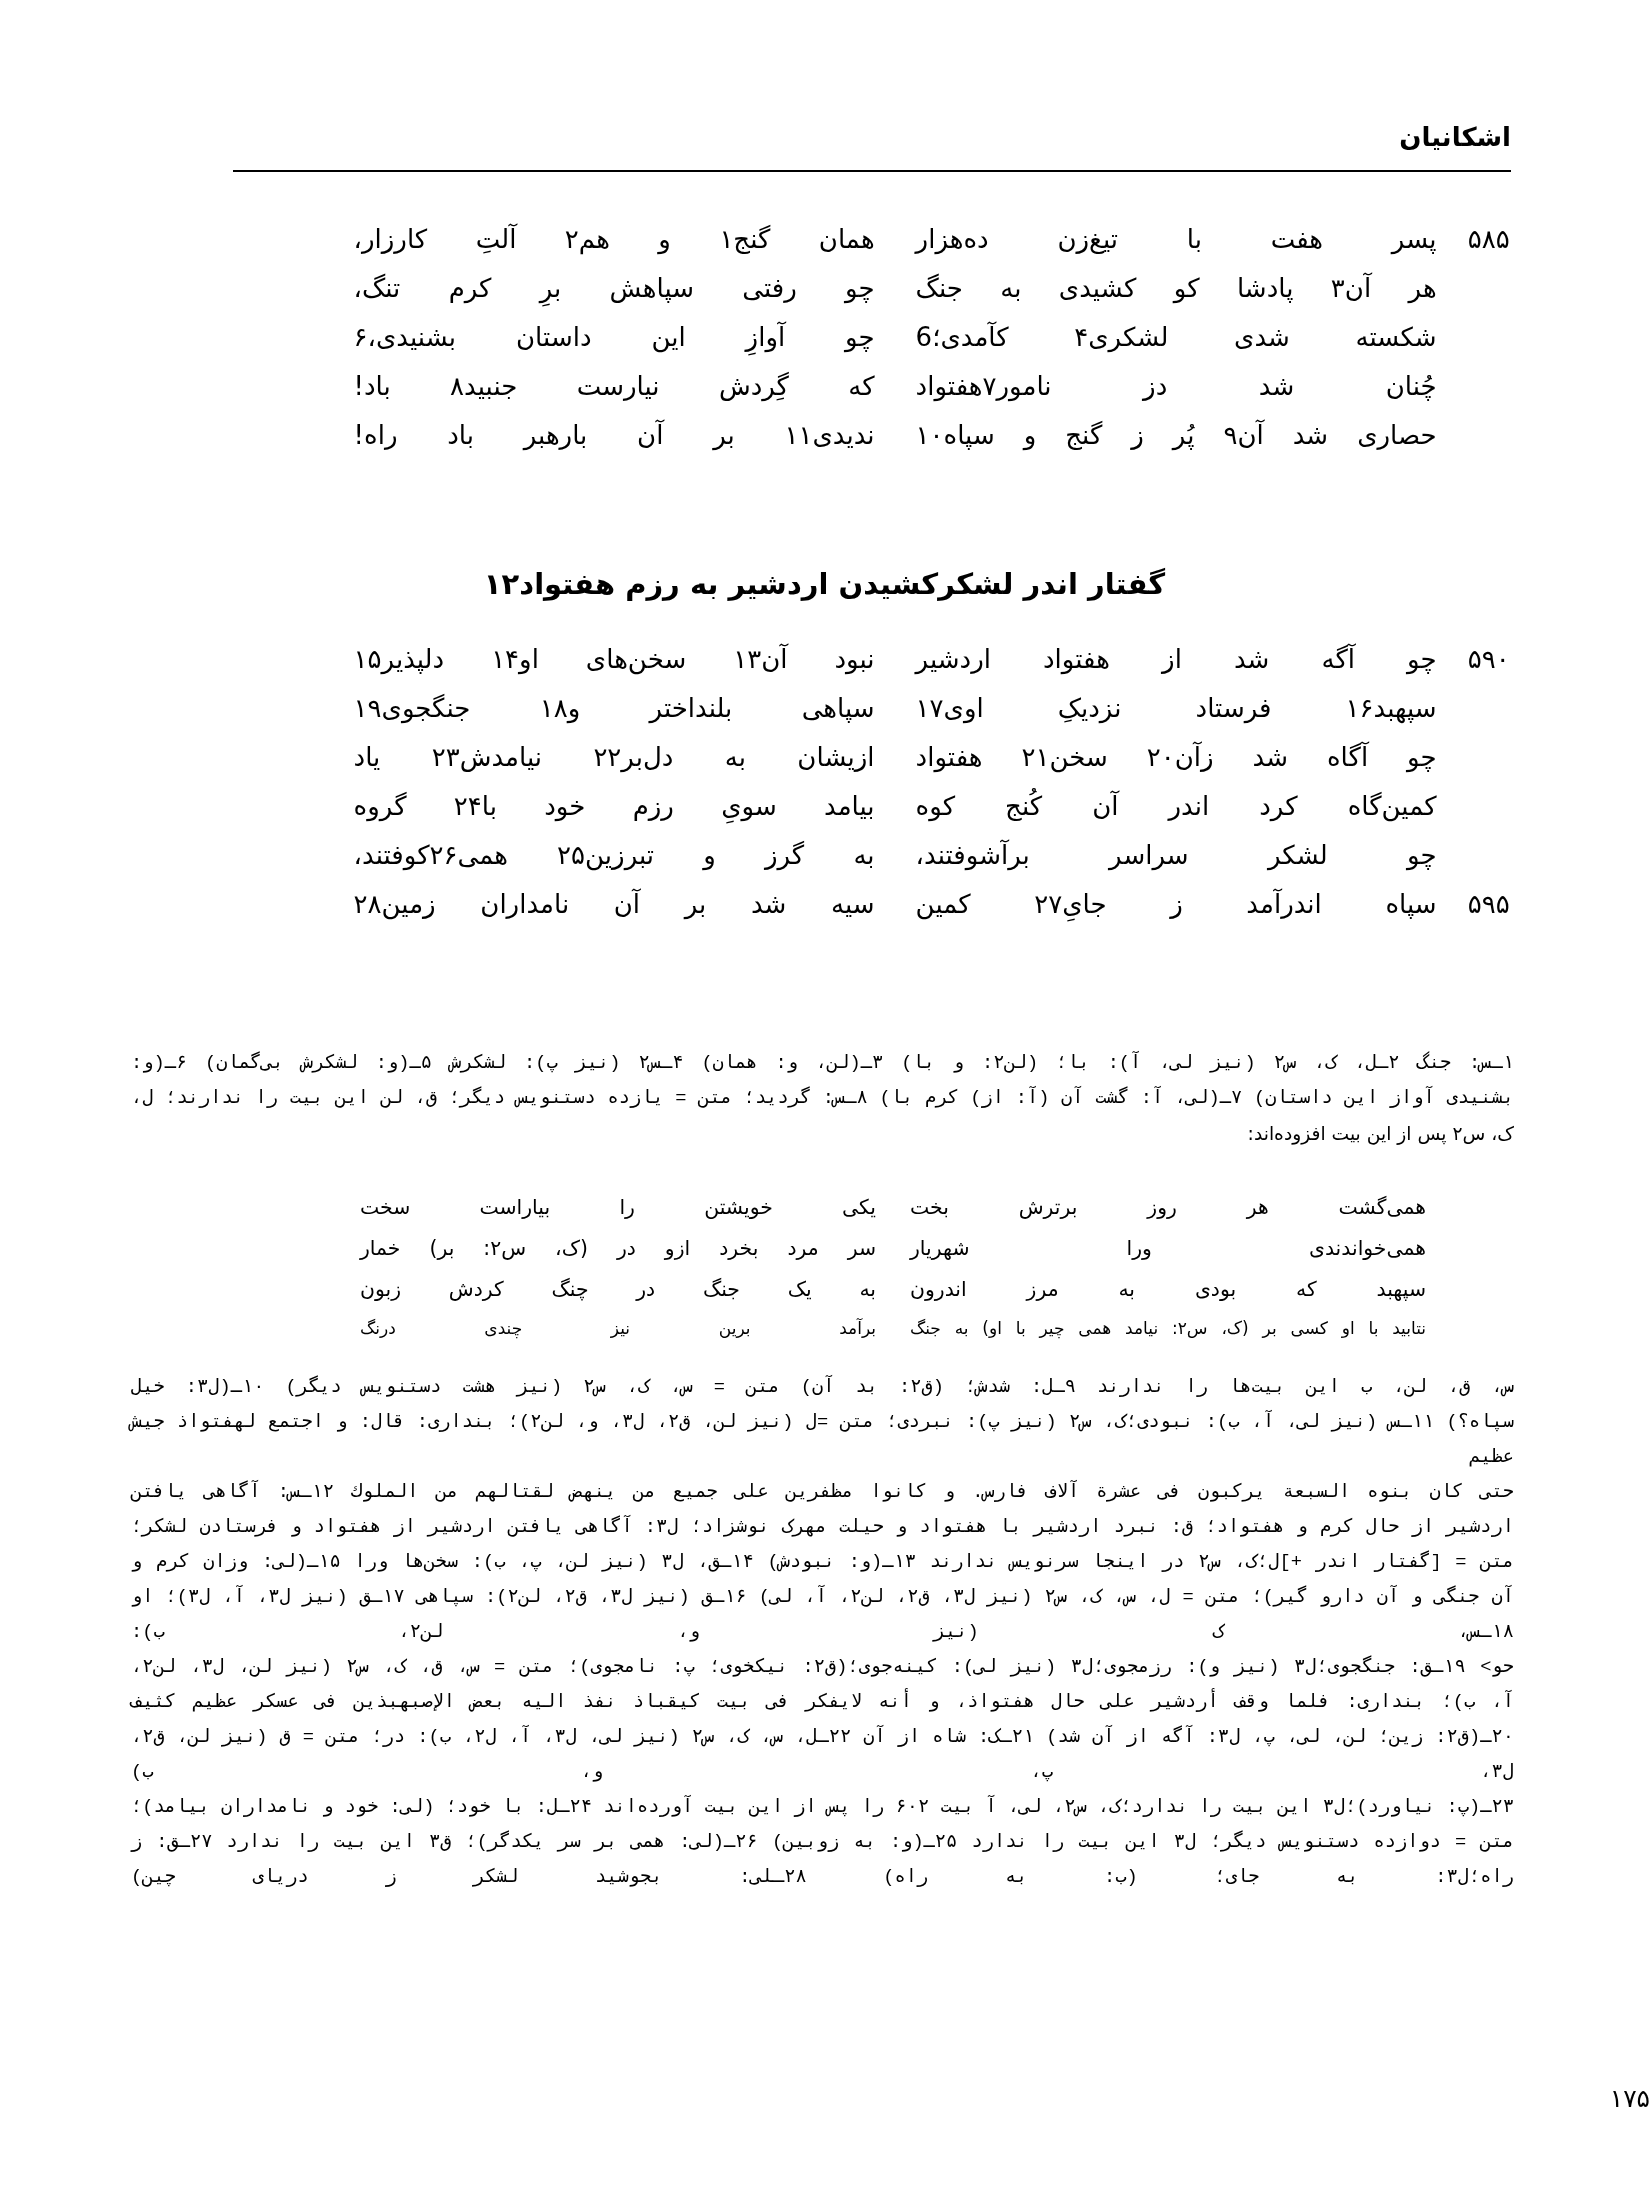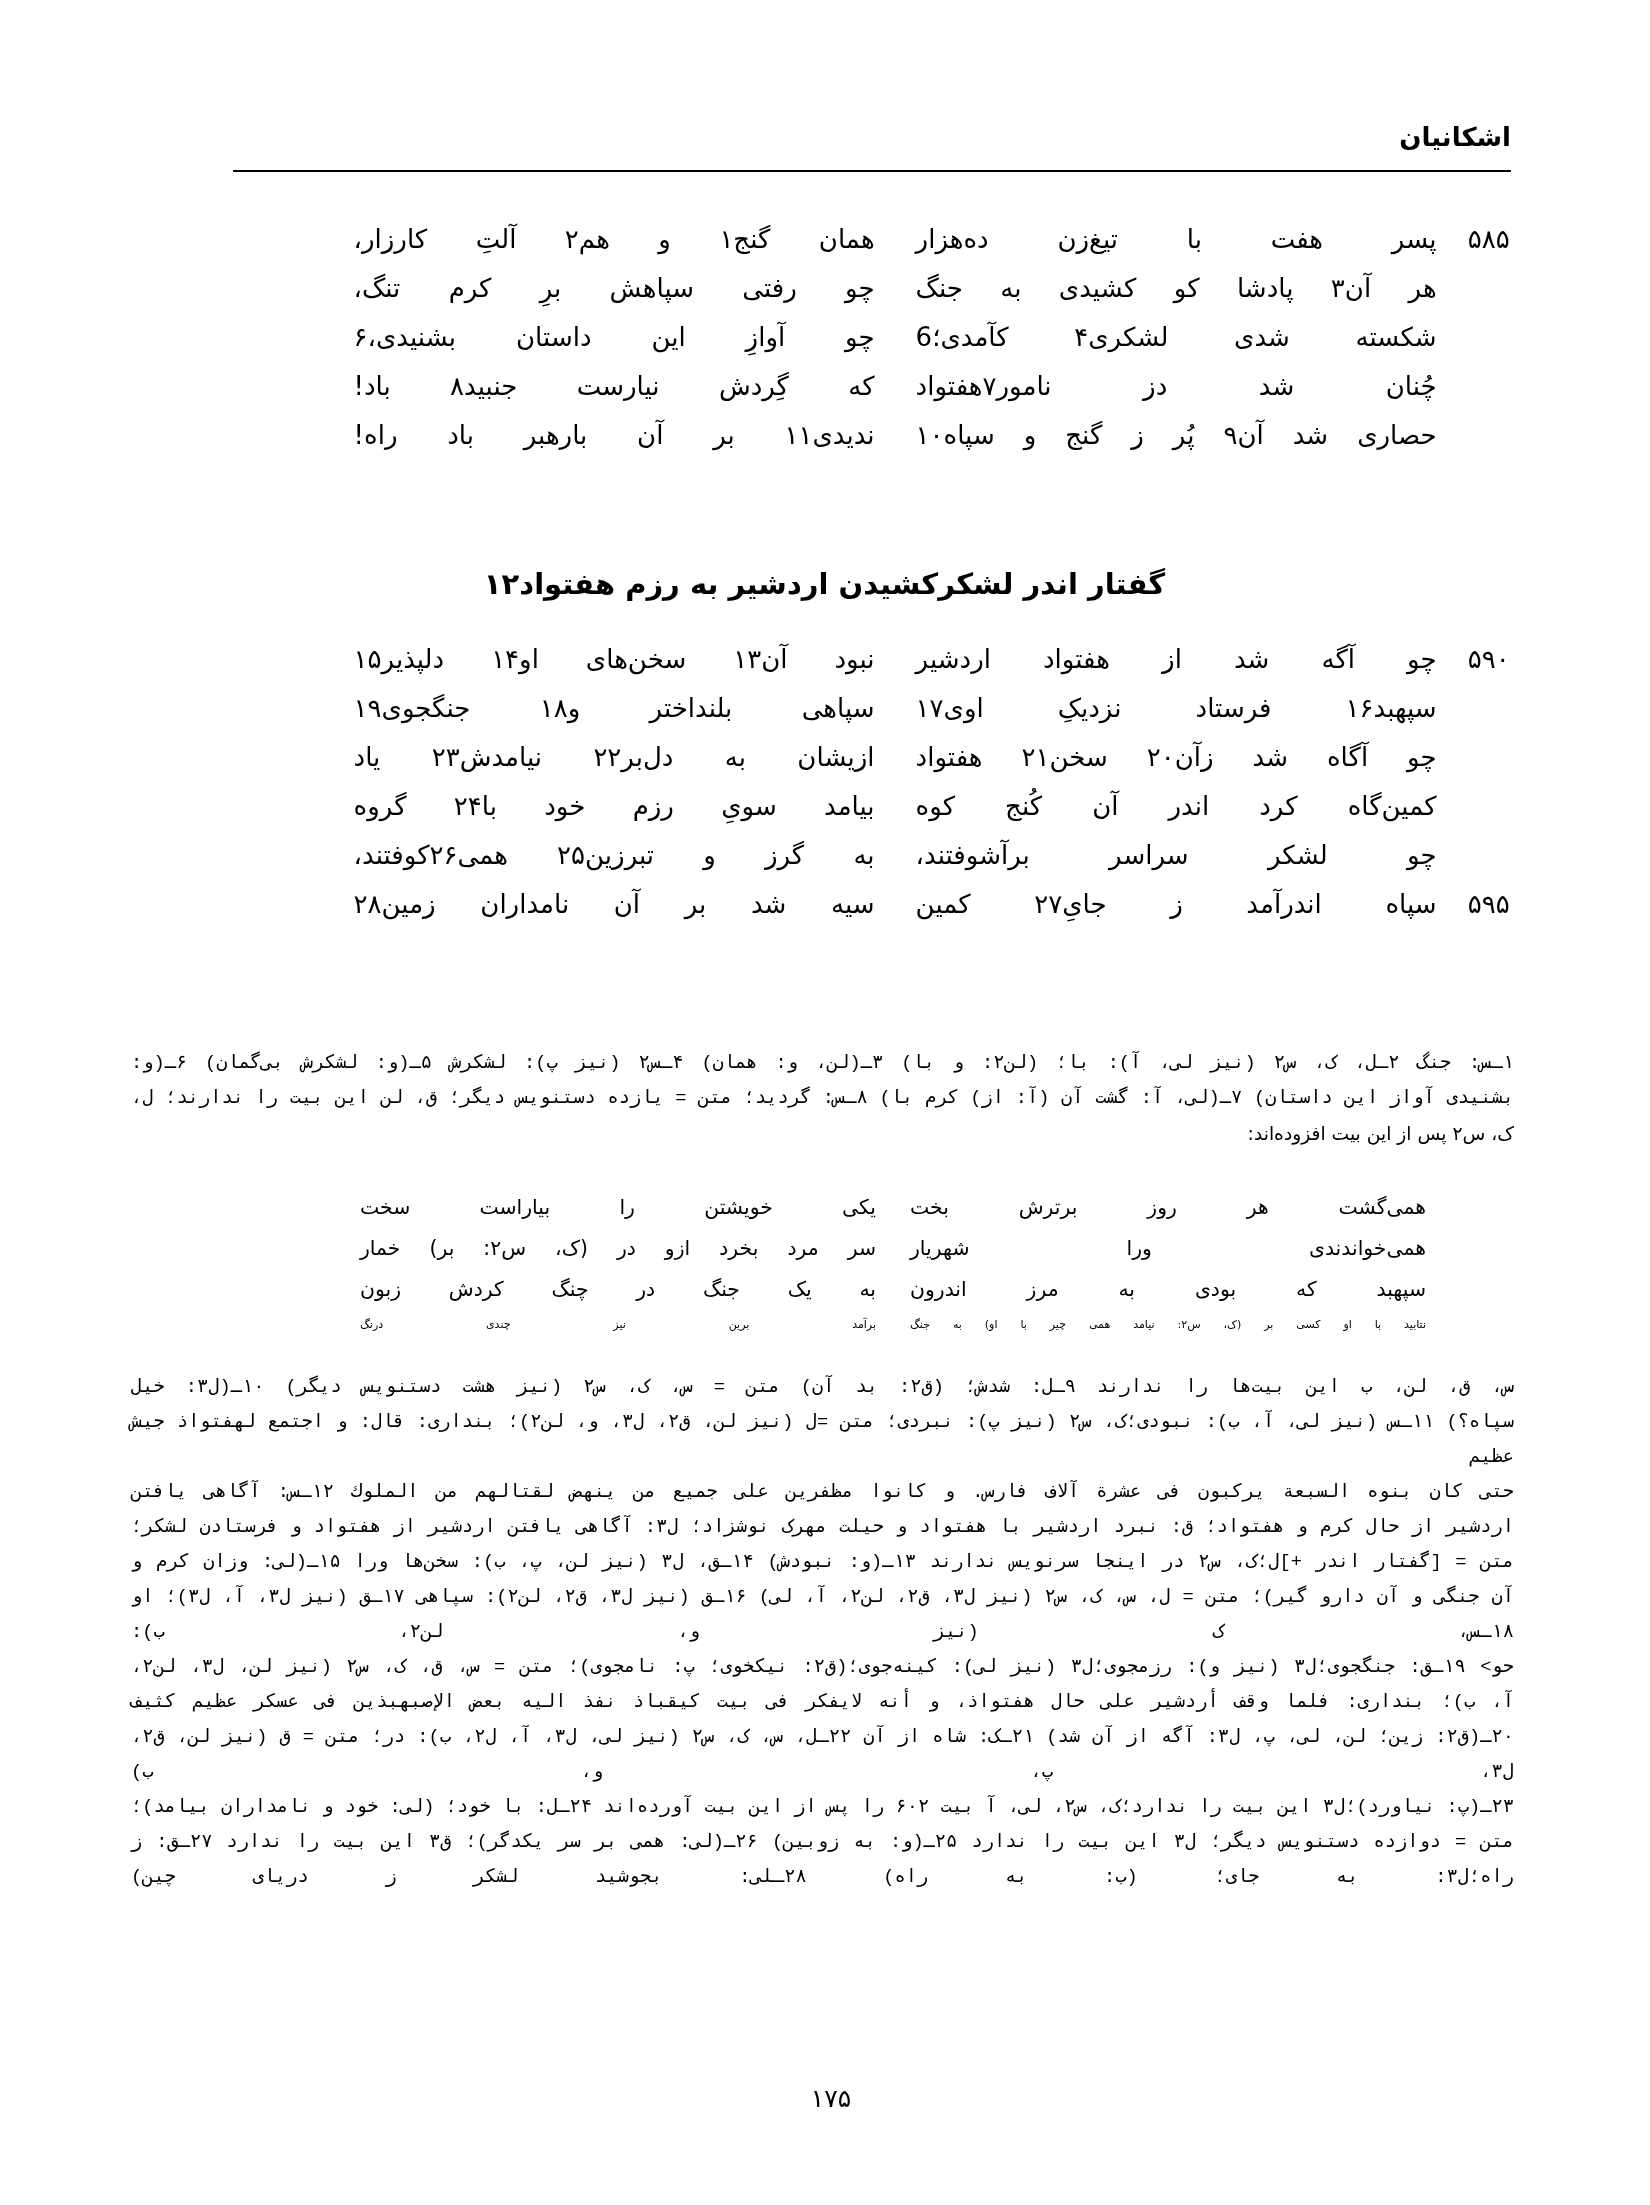--- a/index.html
+++ b/index.html
@@ -134,29 +134,28 @@
     text-align: justify;
     text-align-last: justify;
   }
   .q-hemi.l {
     flex: 0 0 516px;
     width: 516px;
     text-align: justify;
     text-align-last: justify;
     margin-right: 34px;
   }
-  .q-bayt.small .q-hemi { font-size: 11px; }
+  .q-bayt.small .q-hemi { font-size: 17px; }
 
   
   .folio {
     position: absolute;
     bottom: 92px;
     right: 0;
     left: 13px;
-    text-align: center;
     font-size: 25px;
   }
 </style>
 </head>
 <body>
 
 <div id="page">
 
   <div class="running-head-wrap">
     <div class="running-head">اشکانیان</div>

